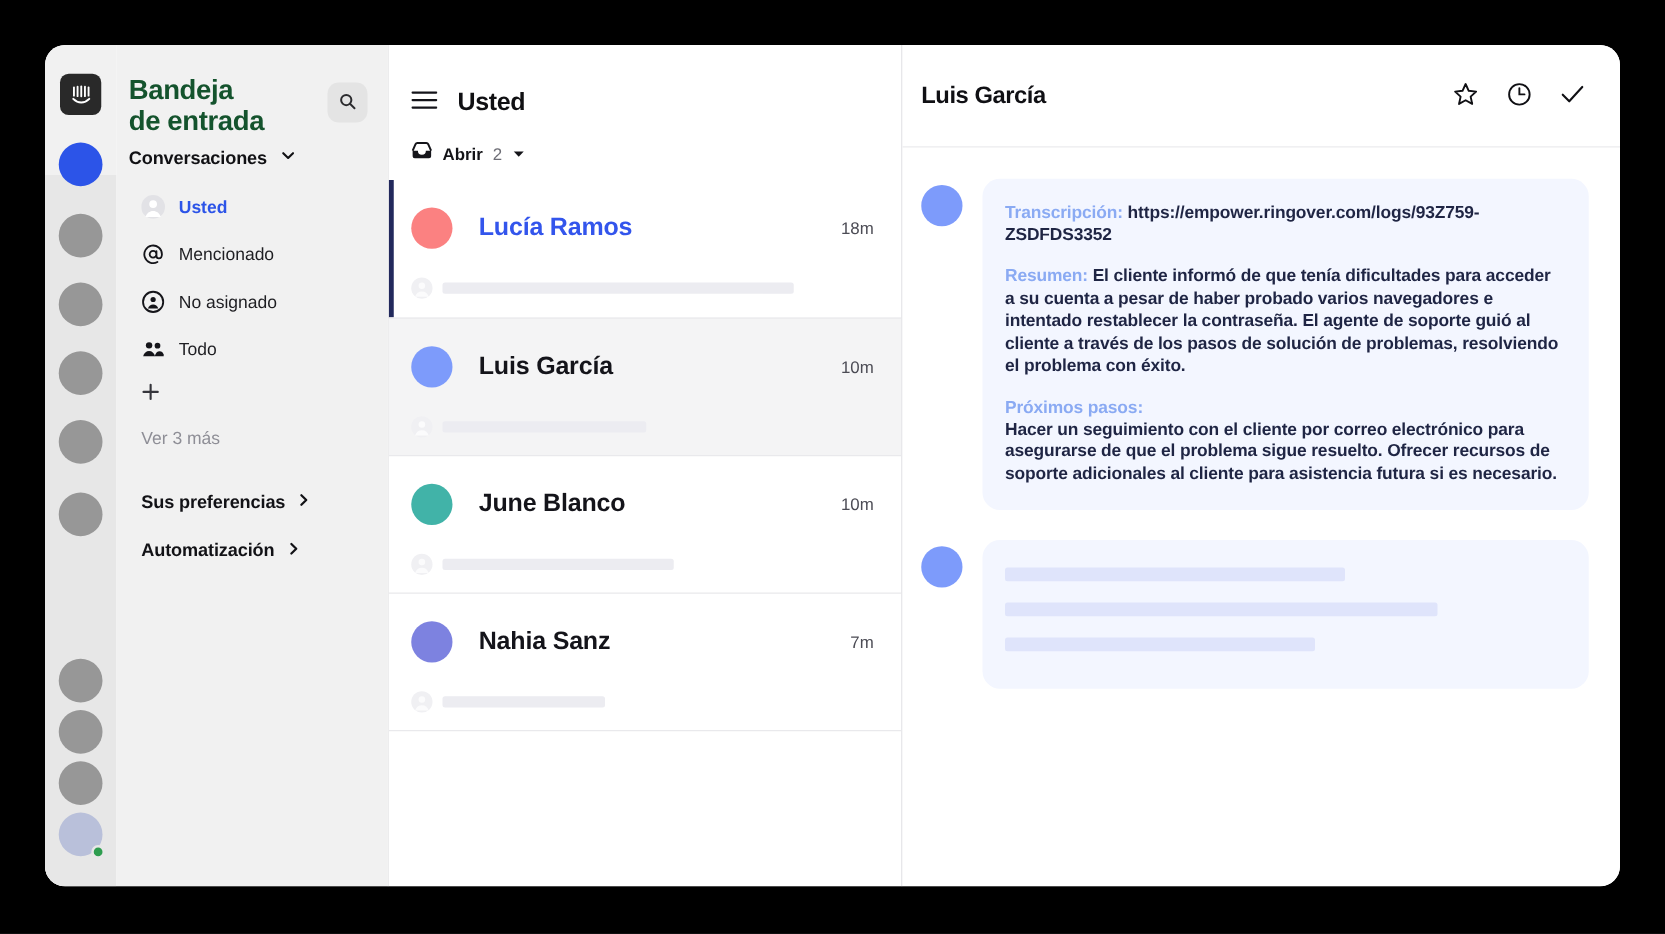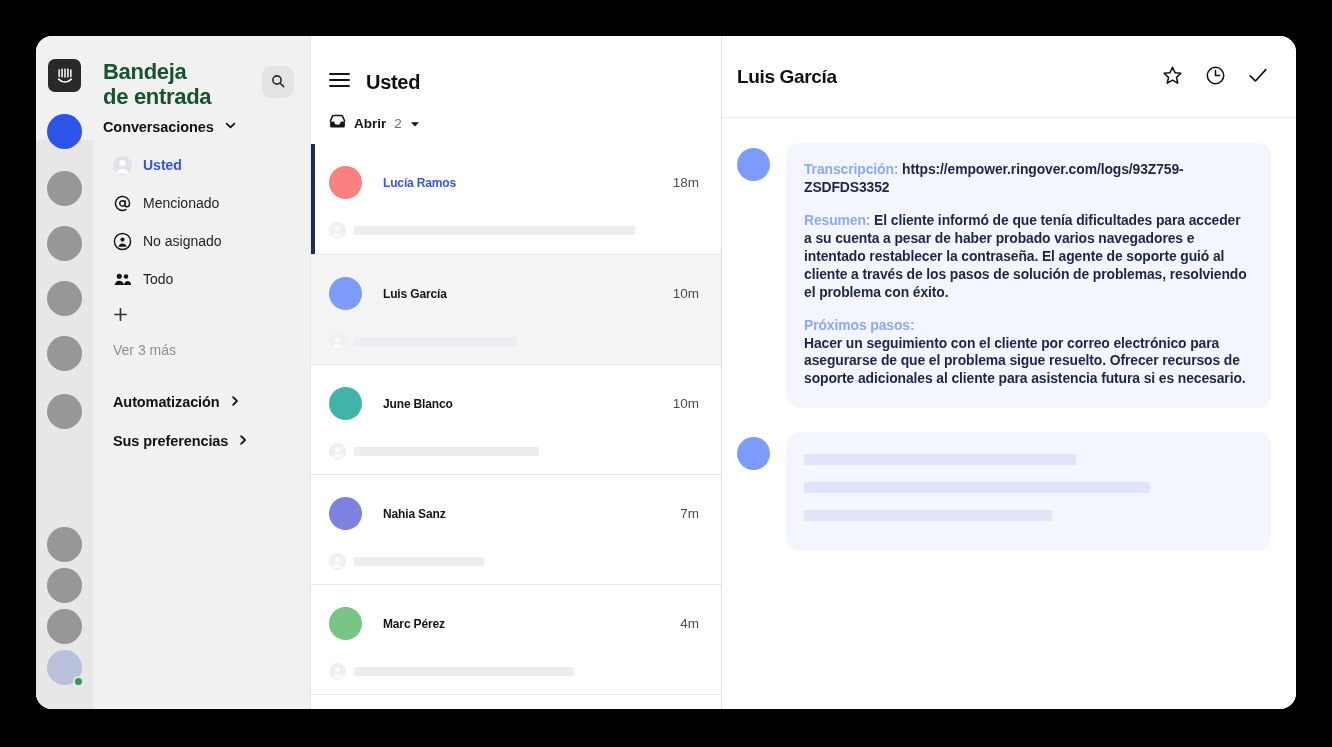--- a/index.html
+++ b/index.html
@@ -187,21 +187,21 @@
   .conv-top {
     display: flex; align-items: center;
     padding-left: 18px; padding-right: 22px;
   }
   .conv-avatar {
     width: 33px; height: 33px; border-radius: 50%;
     flex: none;
   }
   .conv-name {
     margin-left: 21px;
-    font-size: 12px;
+    font-size: 20px;
     font-weight: 700;
     color: #14141a;
     letter-spacing: -0.15px;
     flex: 1;
   }
   .conv-row.unread .conv-name { color: #3355ec; }
   .conv-time { font-size: 13.5px; color: #4c4c55; flex: none; }
   .conv-preview {
     display: flex; align-items: center; gap: 8px;
     margin-top: 23px;
@@ -385,29 +385,29 @@
             <line x1="1.8" y1="7.5" x2="13.2" y2="7.5" stroke="#35353b" stroke-width="1.7" stroke-linecap="round"></line>
           </svg>
         </span>
       </div>
 
       <div id="see-more">Ver 3 más</div>
     </div>
 
     <div id="nav-links">
       <div class="nav-link">
-        <span>Automatización</span>
+        <span>Sus preferencias</span>
         <span>
           <svg width="12" height="12" viewBox="0 0 12 12" aria-hidden="true">
             <path d="M4.1 2.2L8 6 4.1 9.8" stroke="#121216" stroke-width="1.8" fill="none" stroke-linecap="round" stroke-linejoin="round"></path>
           </svg>
         </span>
       </div>
       <div class="nav-link">
-        <span>Sus preferencias</span>
+        <span>Automatización</span>
         <span>
           <svg width="12" height="12" viewBox="0 0 12 12" aria-hidden="true">
             <path d="M4.1 2.2L8 6 4.1 9.8" stroke="#121216" stroke-width="1.8" fill="none" stroke-linecap="round" stroke-linejoin="round"></path>
           </svg>
         </span>
       </div>
     </div>
   </div>
 
   <div id="conv-col">
@@ -502,36 +502,20 @@
           <span class="mini-av">
             <svg width="17" height="17" viewBox="0 0 17 17" aria-hidden="true">
               <circle cx="8.5" cy="6.6" r="2.6" fill="#fbfbfc"></circle>
               <path d="M3.1 15.3c0.8-2.6 2.8-4.1 5.4-4.1s4.6 1.5 5.4 4.1z" fill="#fbfbfc"></path>
             </svg>
           </span>
           <span class="skel-line" style="width:130px"></span>
         </div>
       </div>
 
-      <div class="conv-row">
-        <div class="conv-top">
-          <div class="conv-avatar" style="background:#79c487"></div>
-          <span class="conv-name">Marc Pérez</span>
-          <span class="conv-time">4m</span>
-        </div>
-        <div class="conv-preview">
-          <span class="mini-av">
-            <svg width="17" height="17" viewBox="0 0 17 17" aria-hidden="true">
-              <circle cx="8.5" cy="6.6" r="2.6" fill="#fbfbfc"></circle>
-              <path d="M3.1 15.3c0.8-2.6 2.8-4.1 5.4-4.1s4.6 1.5 5.4 4.1z" fill="#fbfbfc"></path>
-            </svg>
-          </span>
-          <span class="skel-line" style="width:220px"></span>
-        </div>
-      </div>
 
       <div class="conv-row" style="height:20px;padding:0"></div>
     </div>
   </div>
 
   <div id="thread-col">
 
     <div id="thread-head">
       <span id="thread-title">Luis García</span>
       <div id="thread-actions">

